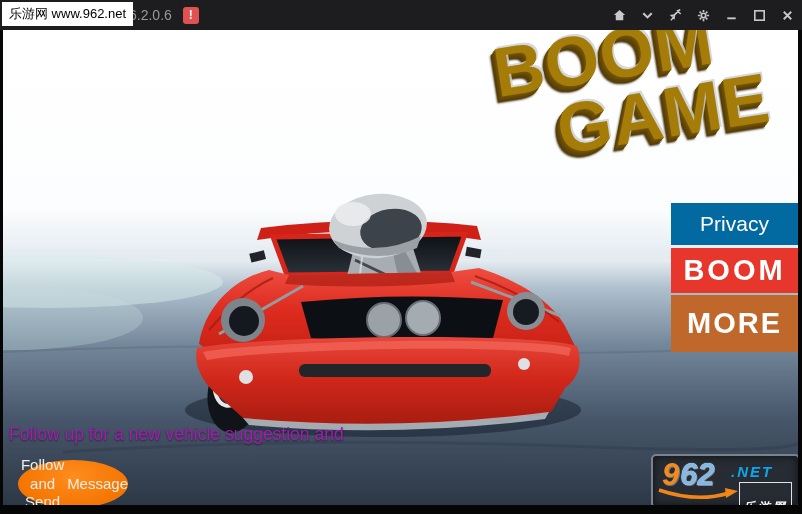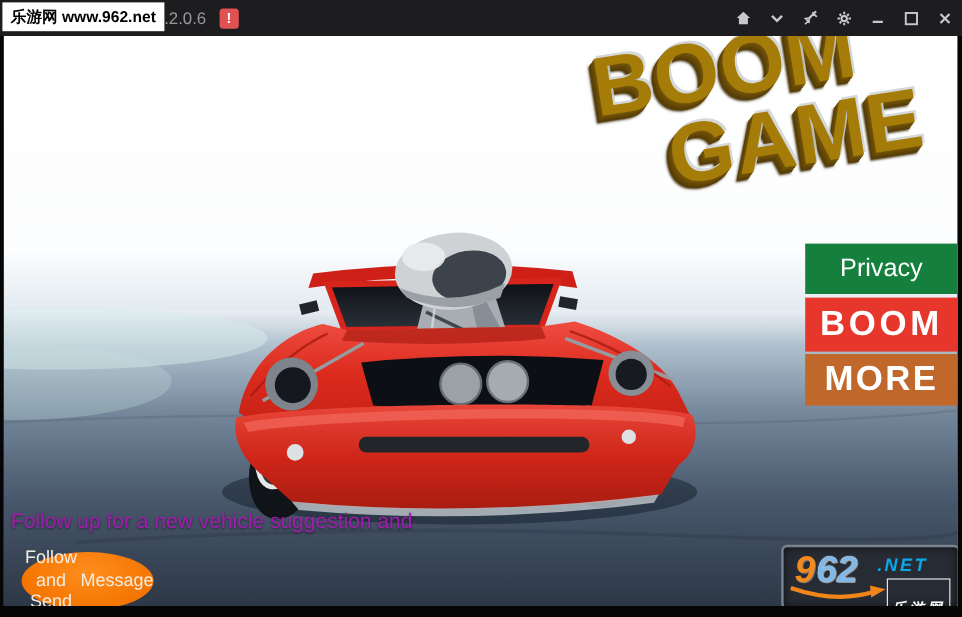--- a/index.html
+++ b/index.html
@@ -2,21 +2,21 @@
 <html><head>
 <meta charset="utf-8">
 <style>
   html,body{margin:0;padding:0;background:#000;}
   .window{position:relative;width:802px;height:514px;background:#060606;overflow:hidden;
           font-family:"Liberation Sans",sans-serif;}
 
   
   .titlebar{position:absolute;left:0;top:0;width:802px;height:30px;background:#1d1d1f;}
   .watermark{position:absolute;left:2px;top:2px;background:#ffffff;color:#000;
-             font-size:13px;font-weight:bold;padding:3px 7px;white-space:nowrap;z-index:5;}
+             font-size:13px;font-weight:normal;padding:3px 7px;white-space:nowrap;z-index:5;}
   .title-meta{position:absolute;left:104px;top:0;height:30px;display:flex;align-items:center;
               gap:11px;color:#98989b;font-size:14px;}
   .alert-badge{display:inline-flex;align-items:center;justify-content:center;width:16px;height:17px;
                background:#e05252;color:#fff;font-weight:bold;font-size:12px;border-radius:3px;}
   .win-controls{position:absolute;right:6px;top:0;height:30px;display:flex;align-items:center;gap:11px;}
   .win-controls span{width:17px;height:17px;display:inline-flex;align-items:center;justify-content:center;cursor:pointer;}
   .win-controls svg{width:15px;height:15px;}
 
   
   .viewport{position:absolute;left:3px;top:30px;width:795px;height:475px;background:#fff;overflow:hidden;}
@@ -28,24 +28,24 @@
              white-space:nowrap;z-index:3;
              text-shadow:2px -2px 0 rgba(205,209,213,.85),
                          -1px 1px 0 #70520a,-2px 2px 0 #6a4d08,-3px 3px 0 #634707,
                          -4px 4px 0 #5d4207,-5px 5px 0 #563d06,-6px 6px 2px rgba(60,42,4,.9);}
   .game-logo .l2{display:block;margin-left:54px;}
 
   
   .menu{position:absolute;left:668px;top:173px;width:127px;z-index:4;}
   .menu .btn{width:127px;display:flex;align-items:center;justify-content:center;
              color:#fff;cursor:pointer;}
-  .btn-privacy{height:42px;margin-bottom:3px;background:#15803d;font-size:21px;}
+  .btn-privacy{height:42px;margin-bottom:3px;background:#0369a1;font-size:21px;}
   .btn-play  {height:45px;margin-bottom:3px;background:#177a3a;font-size:29px;font-weight:bold;letter-spacing:4px;}
   .btn-quit  {height:45px;margin-bottom:2px;background:#e7372d;font-size:29px;font-weight:bold;letter-spacing:3px;}
-  .btn-more  {height:43px;background:#c0672b;font-size:29px;font-weight:bold;letter-spacing:2px;}
+  .btn-more  {height:57px;background:#c0672b;font-size:29px;font-weight:bold;letter-spacing:2px;}
 
   
   .footer-text{position:absolute;left:6px;top:394px;font-size:17.5px;color:#a21caf;z-index:3;
                text-shadow:0 1px 2px rgba(0,0,0,.5);}
   .follow-btn{position:absolute;left:15px;top:430px;width:110px;height:48px;border-radius:50%;
               background:radial-gradient(ellipse at 50% 35%,#ff8d1d 0%,#f47502 70%,#e96a00 100%);
               display:flex;flex-direction:row;align-items:center;justify-content:center;
               color:#f2ede4;font-size:15px;line-height:1.25;cursor:pointer;z-index:3;text-align:center;}
 
   

